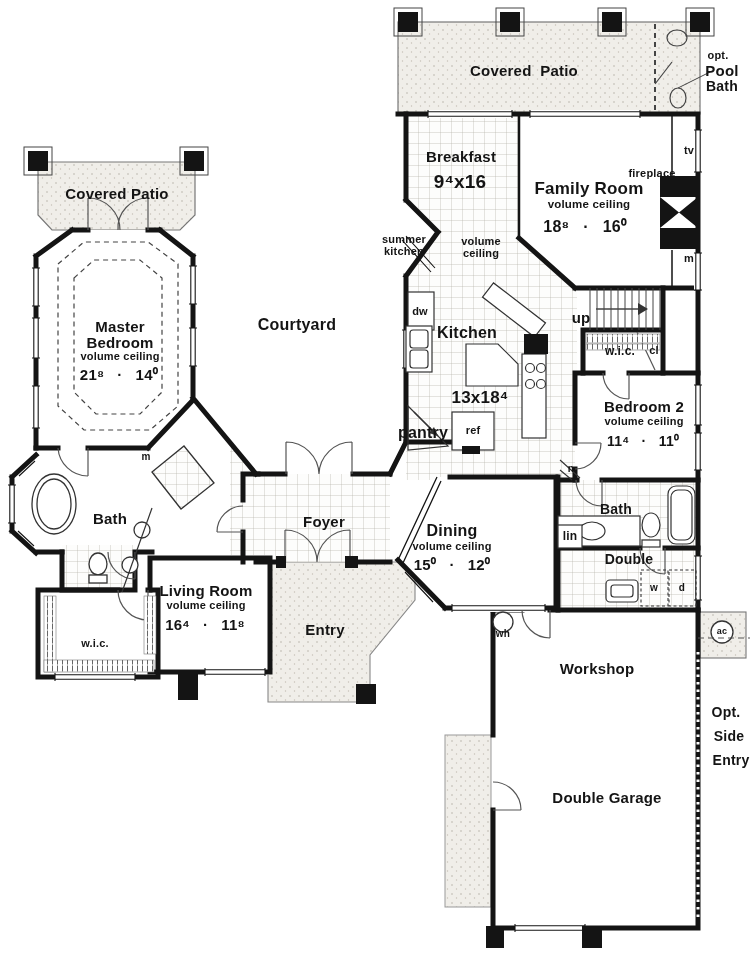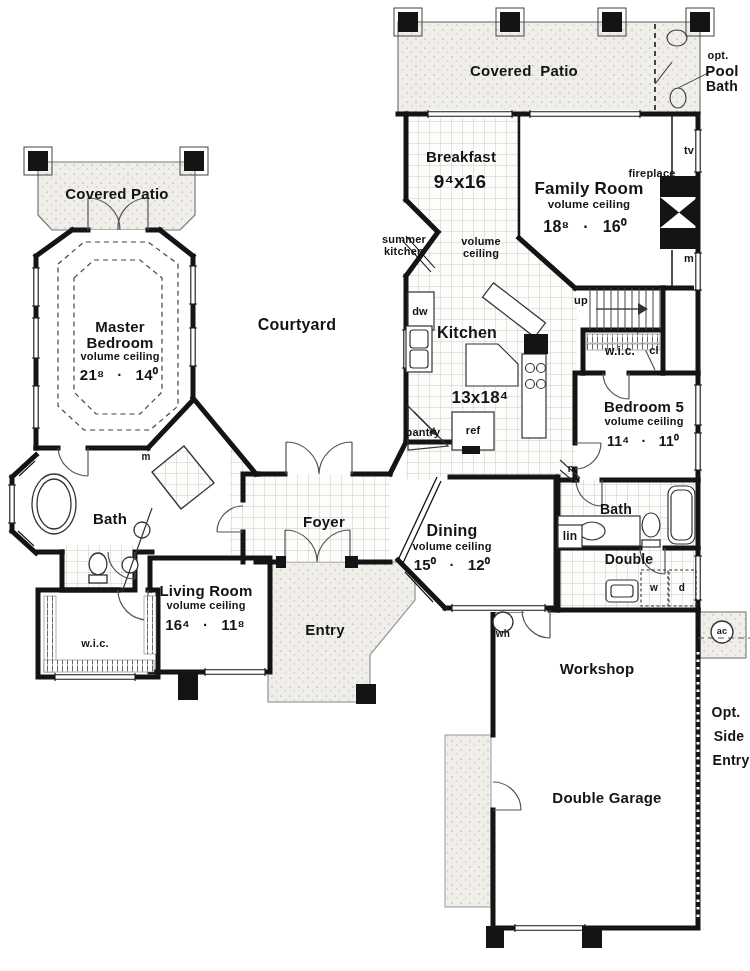--- a/index.html
+++ b/index.html
@@ -290,27 +290,27 @@
 <div class="lbl" style="left:120px;top:357px;font-size:11px">volume ceiling</div>
 <div class="lbl" style="left:119px;top:375px;font-size:15px">21⁸   ·   14⁰</div>
 <div class="lbl" style="left:297px;top:325px;font-size:16px">Courtyard</div>
 <div class="lbl" style="left:404px;top:240px;font-size:11px">summer</div>
 <div class="lbl" style="left:404px;top:252px;font-size:11px">kitchen</div>
 <div class="lbl" style="left:481px;top:242px;font-size:11px">volume</div>
 <div class="lbl" style="left:481px;top:254px;font-size:11px">ceiling</div>
 <div class="lbl" style="left:420px;top:312px;font-size:11px">dw</div>
 <div class="lbl" style="left:467px;top:333px;font-size:16px">Kitchen</div>
 <div class="lbl" style="left:480px;top:398px;font-size:17px">13x18⁴</div>
-<div class="lbl" style="left:581px;top:301px;font-size:11px">up</div>
+<div class="lbl" style="left:581px;top:318px;font-size:15px">up</div>
 <div class="lbl" style="left:620px;top:351px;font-size:12px">w.i.c.</div>
 <div class="lbl" style="left:654px;top:351px;font-size:11px">cl</div>
-<div class="lbl" style="left:644px;top:407px;font-size:15px">Bedroom 5</div>
+<div class="lbl" style="left:644px;top:407px;font-size:15px">Bedroom 2</div>
 <div class="lbl" style="left:644px;top:422px;font-size:11px">volume ceiling</div>
 <div class="lbl" style="left:643px;top:441px;font-size:14px">11⁴   ·   11⁰</div>
-<div class="lbl" style="left:423px;top:433px;font-size:11px">pantry</div>
+<div class="lbl" style="left:423px;top:433px;font-size:16px">pantry</div>
 <div class="lbl" style="left:473px;top:431px;font-size:11px">ref</div>
 <div class="lbl" style="left:146px;top:457px;font-size:10px">m</div>
 <div class="lbl" style="left:110px;top:519px;font-size:15px">Bath</div>
 <div class="lbl" style="left:324px;top:522px;font-size:15px">Foyer</div>
 <div class="lbl" style="left:452px;top:531px;font-size:16px">Dining</div>
 <div class="lbl" style="left:452px;top:547px;font-size:11px">volume ceiling</div>
 <div class="lbl" style="left:452px;top:565px;font-size:15px">15⁰   ·   12⁰</div>
 <div class="lbl" style="left:571px;top:469px;font-size:10px">n</div>
 <div class="lbl" style="left:616px;top:509px;font-size:14px">Bath</div>
 <div class="lbl" style="left:570px;top:536px;font-size:12px">lin</div>

